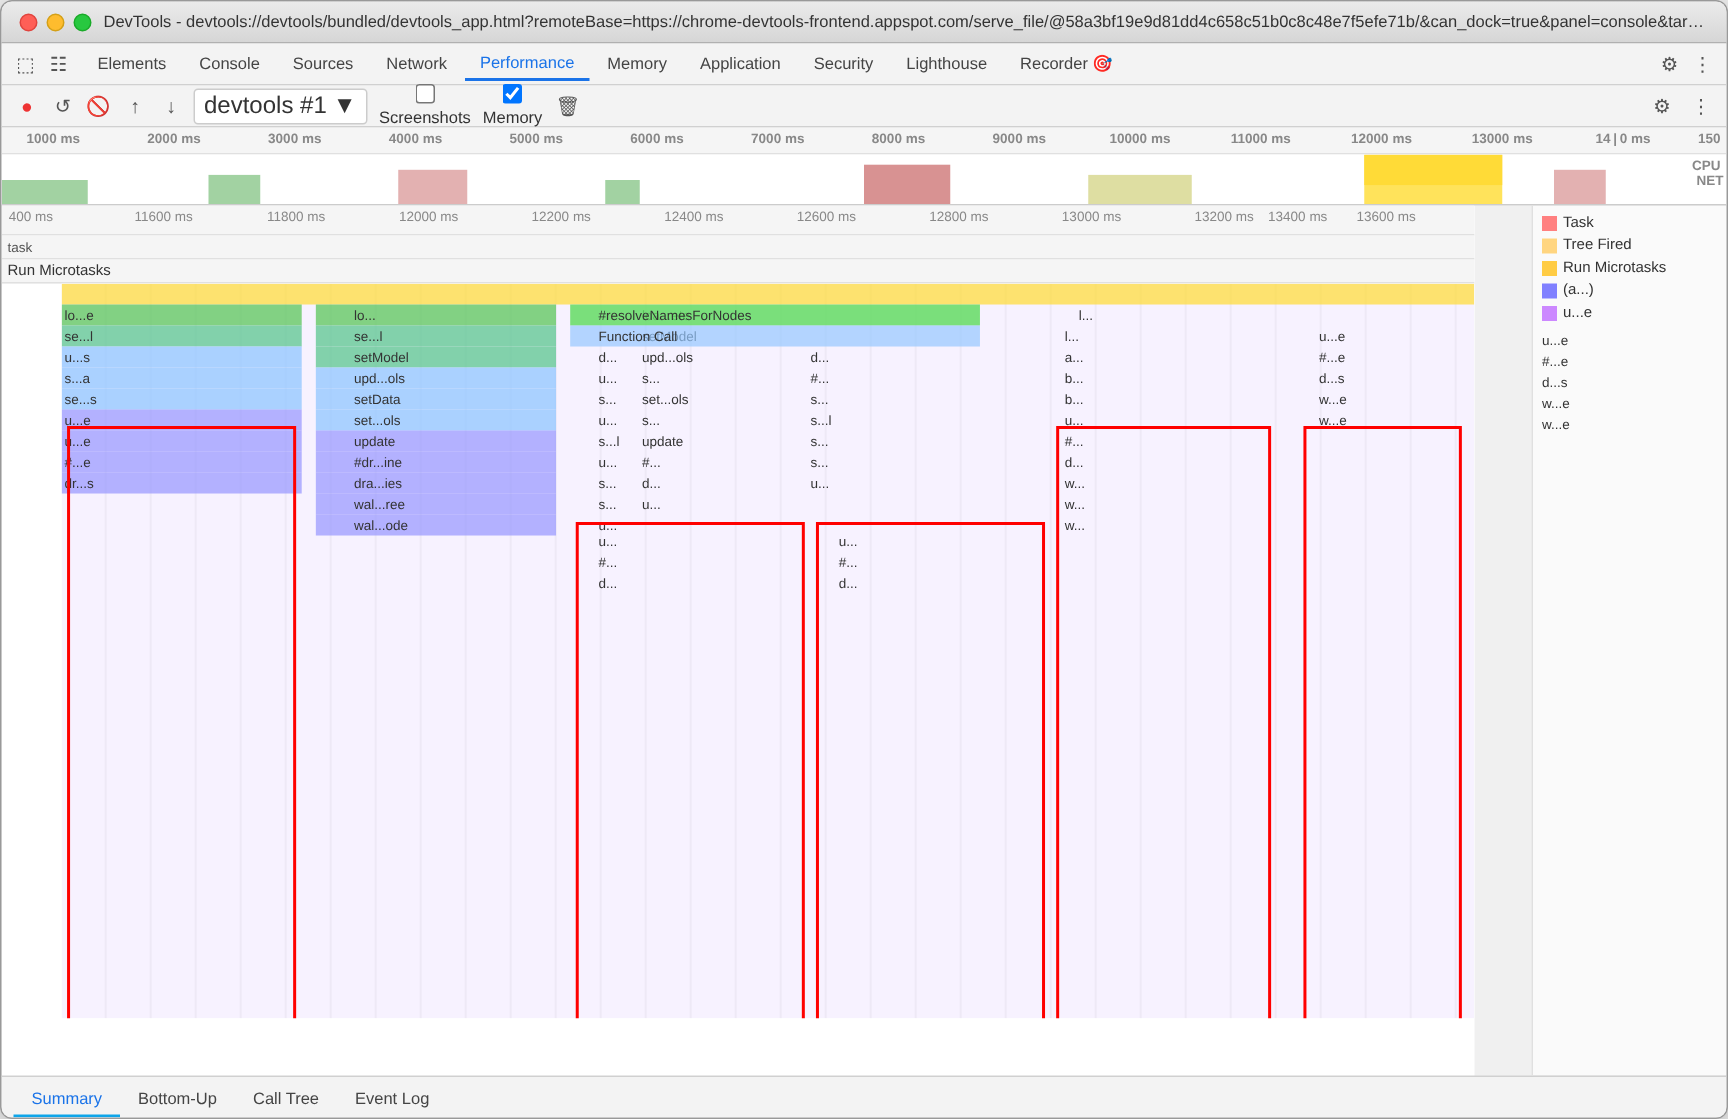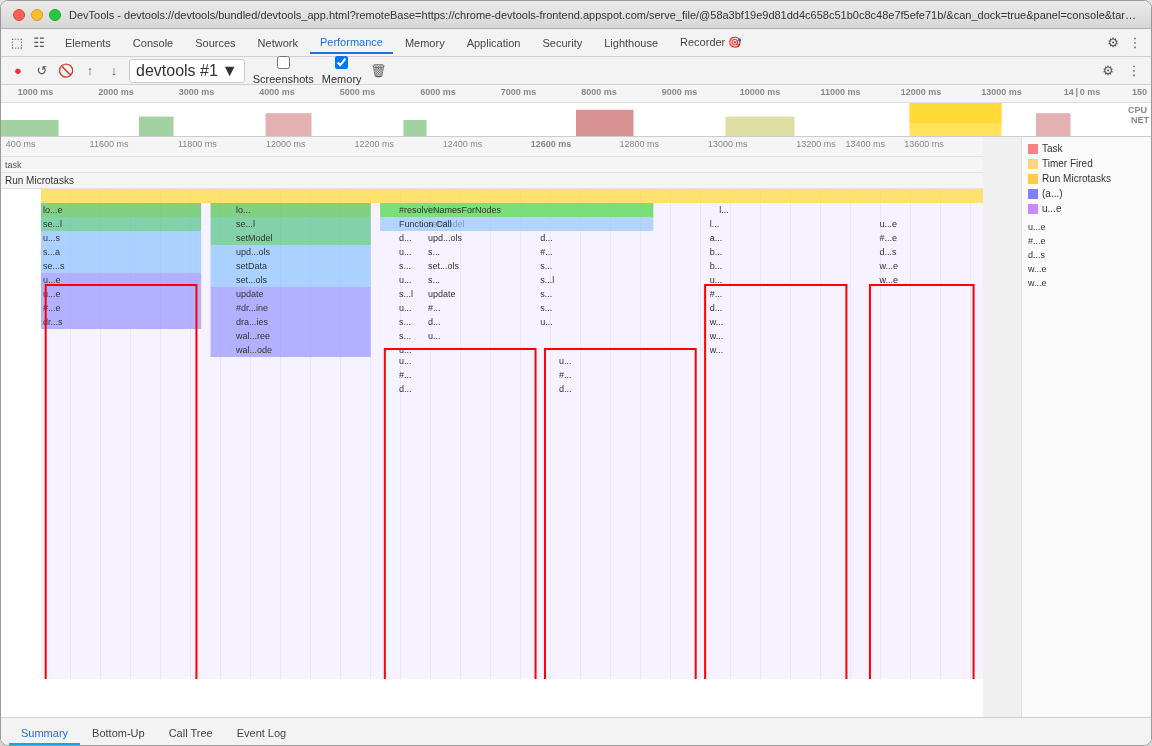--- a/index.html
+++ b/index.html
@@ -438,21 +438,21 @@
 
       <div class="flamechart-main">
 
         <div class="detail-ruler" style="height:20px;background:#f5f5f5;border-bottom:1px solid #e0e0e0;position:relative;overflow:hidden;">
           <span class="tick" style="left:2%;">400 ms</span>
           <span class="tick" style="left:11%;">11600 ms</span>
           <span class="tick" style="left:20%;">11800 ms</span>
           <span class="tick" style="left:29%;">12000 ms</span>
           <span class="tick" style="left:38%;">12200 ms</span>
           <span class="tick" style="left:47%;">12400 ms</span>
-          <span class="tick" style="left:56%;font-weight:bold;">12600 ms</span>
+          <span class="tick" style="left:56%;">12600 ms</span>
           <span class="tick" style="left:65%;">12800 ms</span>
           <span class="tick" style="left:74%;">13000 ms</span>
           <span class="tick" style="left:83%;">13200 ms</span>
           <span class="tick" style="left:88%;">13400 ms</span>
           <span class="tick" style="left:94%;">13600 ms</span>
         </div>
 
         <div class="task-label-row" style="height:16px;background:#f5f5f5;border-bottom:1px solid #e0e0e0;position:relative;">
           <span style="font-size:9px;color:#555;padding-left:4px;">task</span>
         </div>
@@ -614,21 +614,21 @@
 
       <div class="right-panel">
 
         <div class="legend-item">
           <div class="legend-color" style="background:#ff8080;"></div>
           <span>Task</span>
         </div>
 
         <div class="legend-item">
           <div class="legend-color" style="background:#ffd580;"></div>
-          <span>Timer Fired</span>
+          <span>Tree Fired</span>
         </div>
 
         <div class="legend-item">
           <div class="legend-color" style="background:#ffcc44;"></div>
           <span>Run Microtasks</span>
         </div>
 
         <div class="legend-item">
           <div class="legend-color" style="background:#8080ff;"></div>
           <span>(a...)</span>

